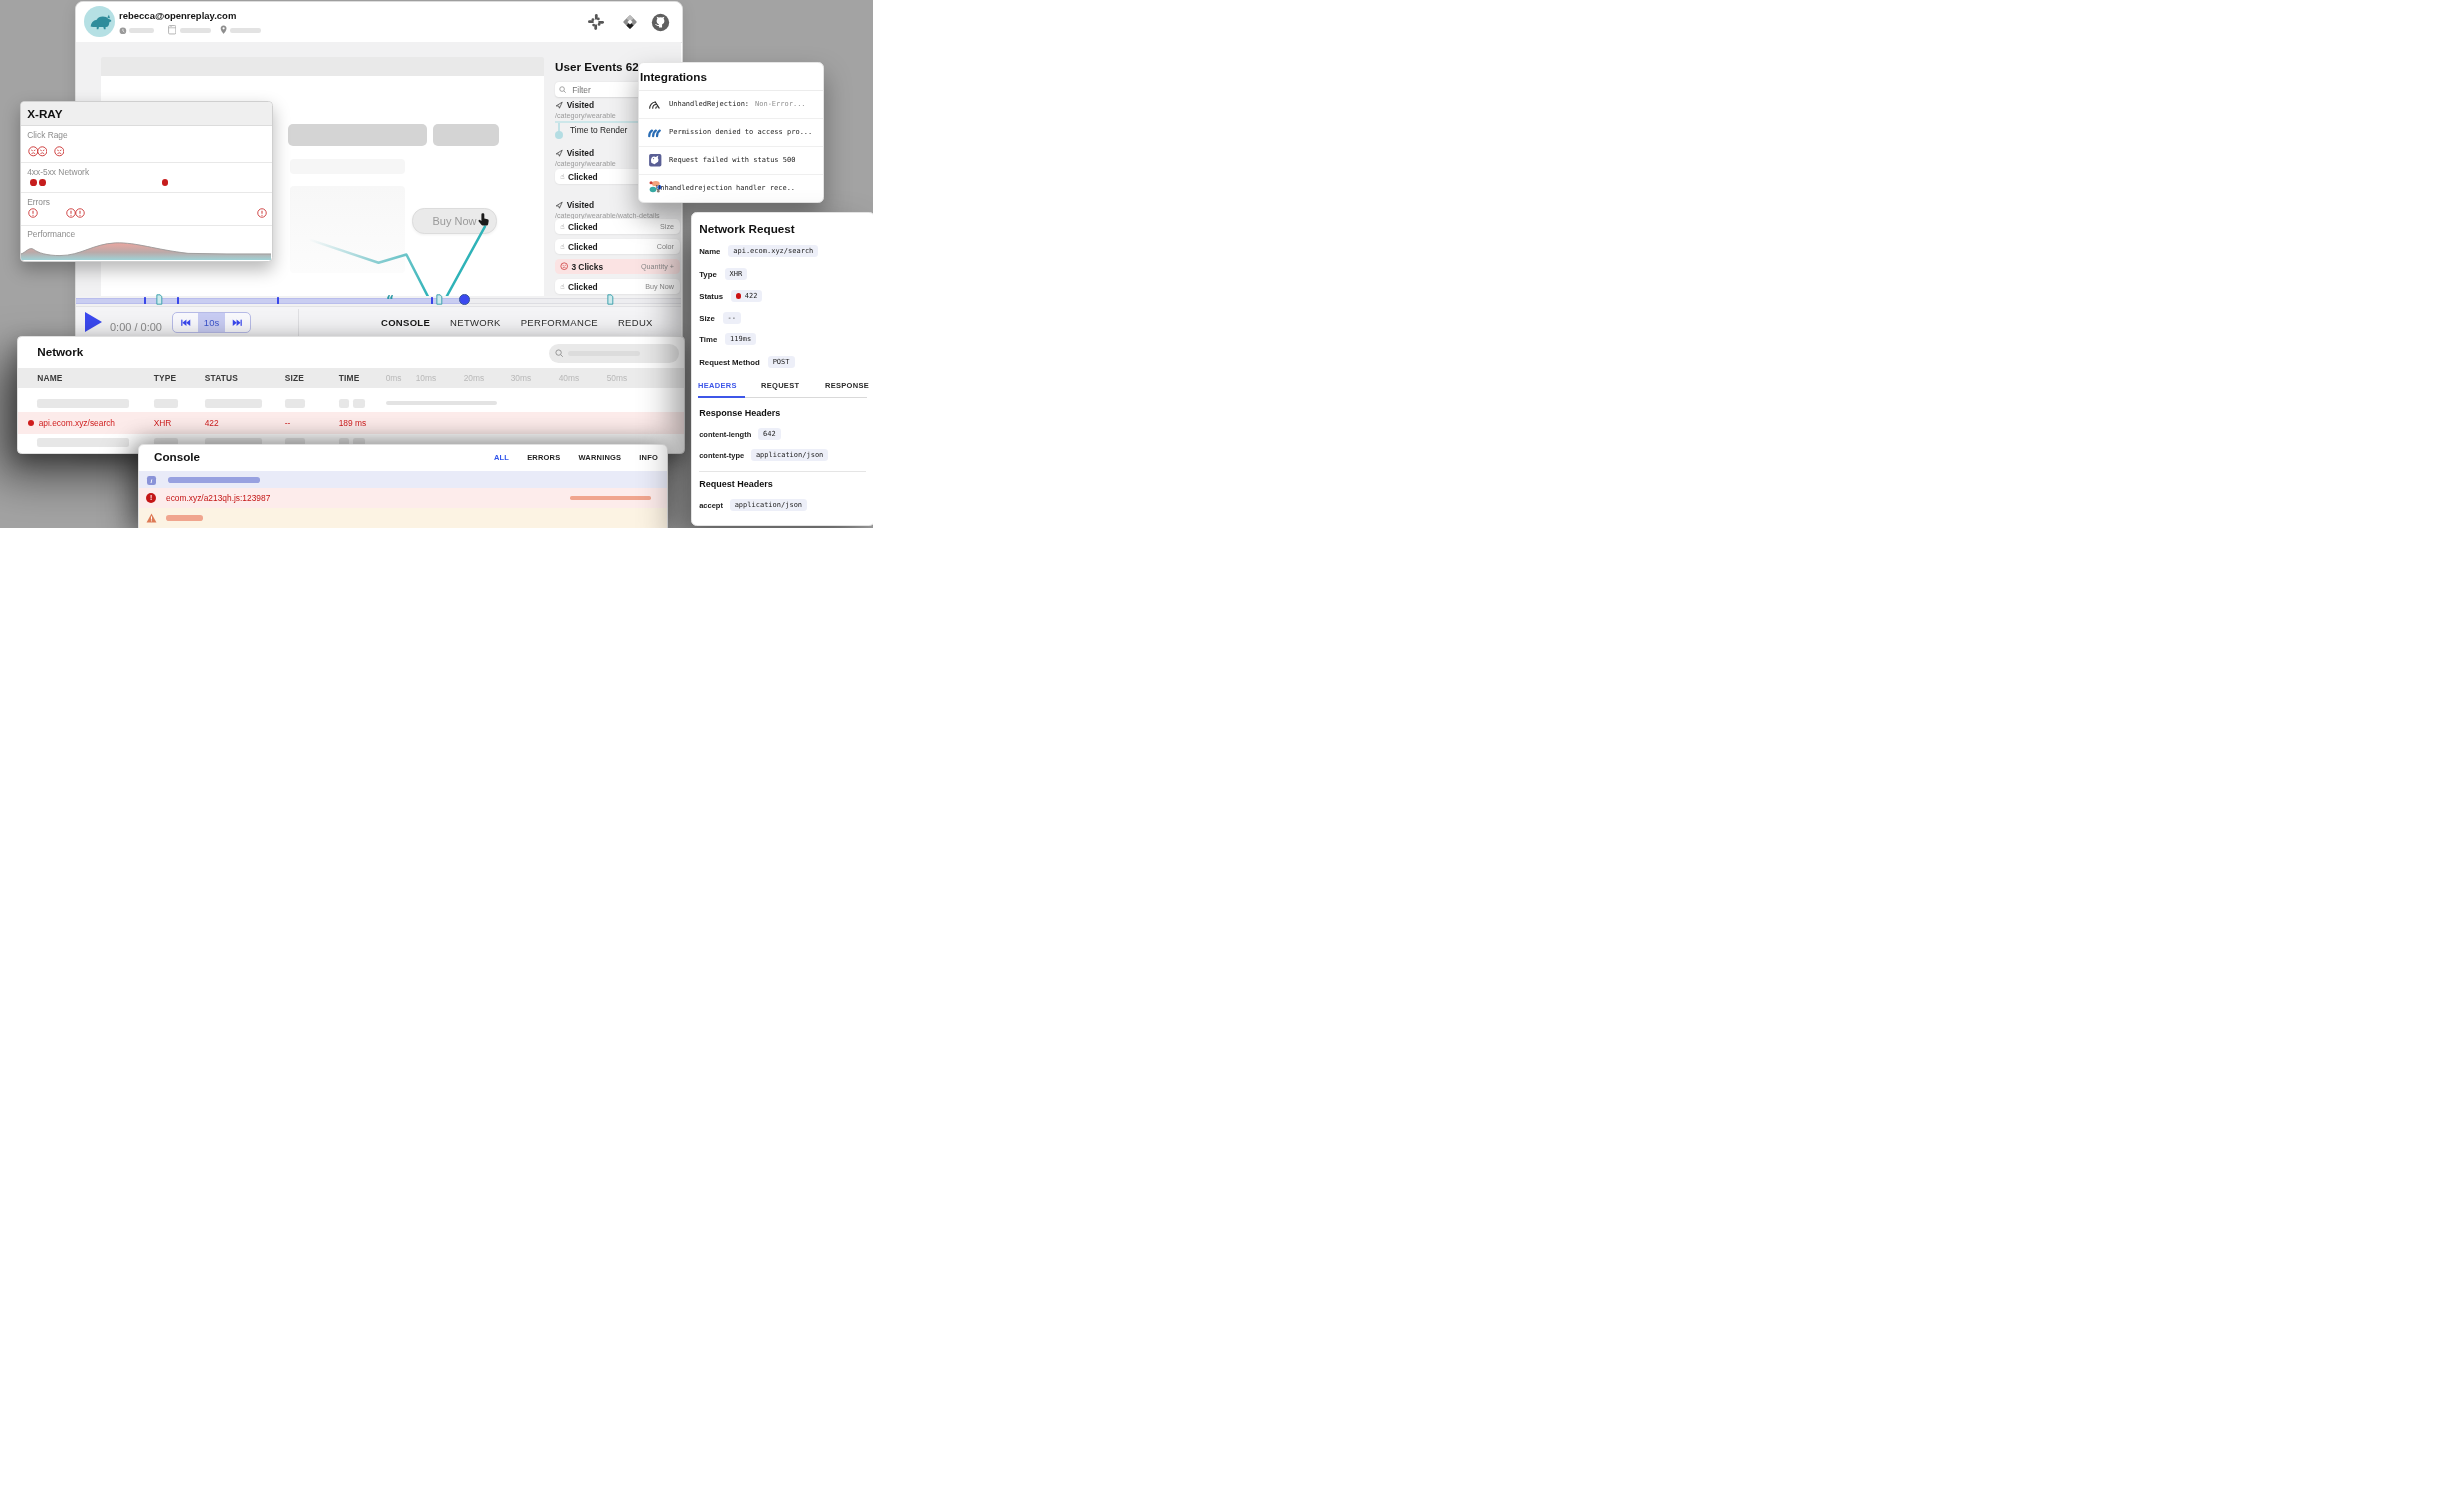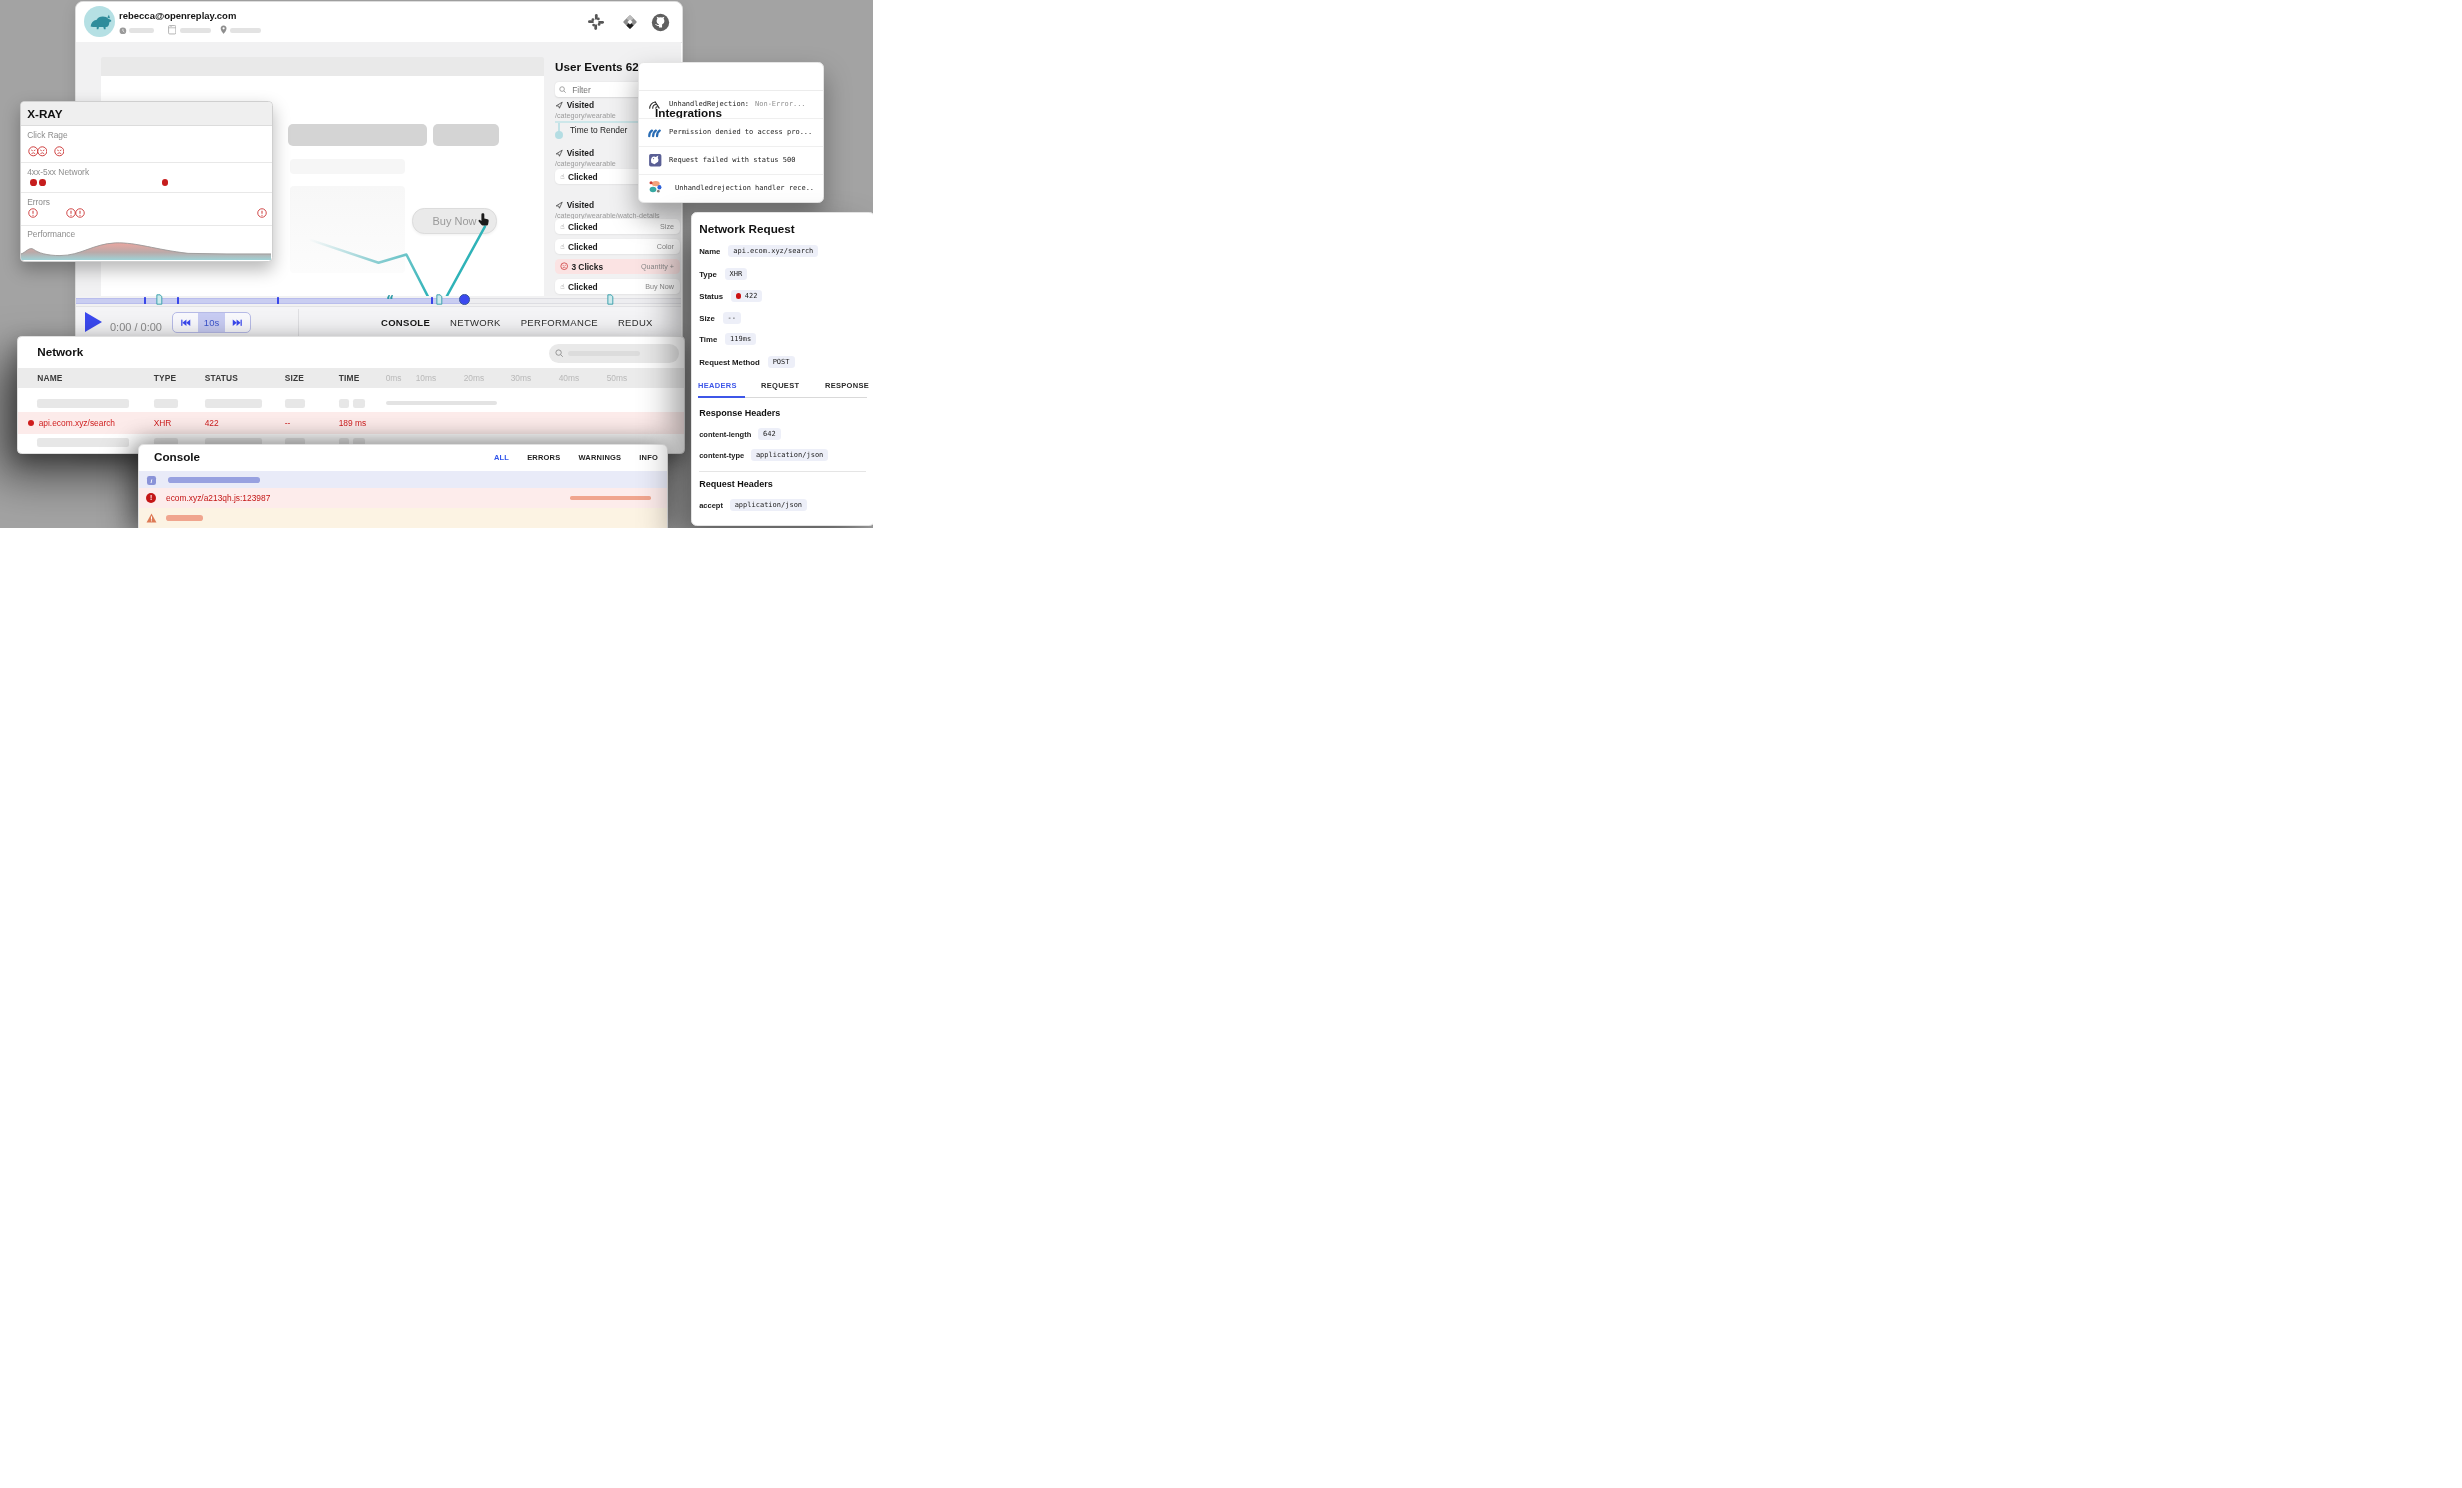--- a/index.html
+++ b/index.html
@@ -450,21 +450,21 @@
             <rect x="9.1" y="6" width="1.8" height="6" fill="#fff"></rect>
             <circle cx="10" cy="14.2" r="1.1" fill="#fff"></circle>
           </svg>
       </div>
       <div style="position:absolute;left:27px;top:7.2px;width:37px;height:5.6px;border-radius:2.8px;background:#f0a58e;"></div>
     </div>
   </div>
 
   <div class="win" style="left:638px;top:62px;width:184px;height:139px;border-radius:5.6px;border:0.6px solid #e5e5e5;
               box-shadow:0 13.4px 27px rgba(0,0,0,0.35);overflow:hidden;">
-    <span style="position:absolute;left:16px;top:7.2px;font-size:11.7px;font-weight:bold;color:#111;margin-top:36px;">Integrations</span>
+    <span style="position:absolute;left:1px;top:7.2px;font-size:11.7px;font-weight:bold;color:#111;">Integrations</span>
     <div class="abs" style="left:0;top:27px;width:184px;height:0.6px;background:#ececec;"></div>
 
     <div class="abs" style="left:0;top:27px;width:184px;height:28px;border-bottom:0.6px solid #efefef;">
       <span style="position:absolute;left:9px;top:6.7px;">
         <svg width="14.5" height="14.5" viewBox="0 0 26 26" fill="none" stroke="#2b2b2b" stroke-width="2" stroke-linecap="round">
           <path d="M3 20 a11 11 0 0 1 10 -11"></path>
             <path d="M8.5 20 a6.5 6.5 0 0 1 6 -6.5"></path>
             <path d="M14 20 a2.5 2.5 0 0 1 2.5 -2.5"></path>
             <path d="M13 9 l7 11"></path>
         </svg>
@@ -498,21 +498,21 @@
     <div class="abs" style="left:0;top:111px;width:184px;height:27px;">
       <span style="position:absolute;left:9px;top:6.1px;">
         <svg width="14.5" height="14.5" viewBox="0 0 26 26">
           <ellipse cx="14" cy="6.5" rx="7" ry="4.5" fill="#f3a27b"></ellipse>
           <circle cx="5.5" cy="5" r="2.8" fill="#cf3b31"></circle>
           <ellipse cx="20.5" cy="13" rx="3.6" ry="4" fill="#2e62d9"></ellipse>
           <ellipse cx="9" cy="17" rx="6" ry="5" fill="#39a9a3"></ellipse>
           <circle cx="18.5" cy="20" r="2.4" fill="#8a7a70"></circle>
         </svg>
       </span>
-      <span class="mono" style="position:absolute;left:30px;top:9.5px;font-size:7px;color:#1c1c1c;padding-left:6px;">Unhandledrejection handler rece..</span>
+      <span class="mono" style="position:absolute;left:17px;top:9.5px;font-size:7px;color:#1c1c1c;">Unhandledrejection handler rece..</span>
     </div>
   </div>
 
   <div class="win" style="left:691px;top:212px;width:182px;height:312px;border-radius:5.6px;border:0.6px solid #e3e3e3;
               box-shadow:-15.6px 18px 36px rgba(0,0,0,0.42);overflow:hidden;">
     <span style="position:absolute;left:7.2px;top:9px;font-size:11.7px;font-weight:bold;color:#111;">Network Request</span>
 
     <div class="abs" style="left:7.2px;top:32px;display:flex;align-items:center;gap:7.8px;">
       <span class="lbl">Name</span>
       <span class="pill">api.ecom.xyz/search</span>

